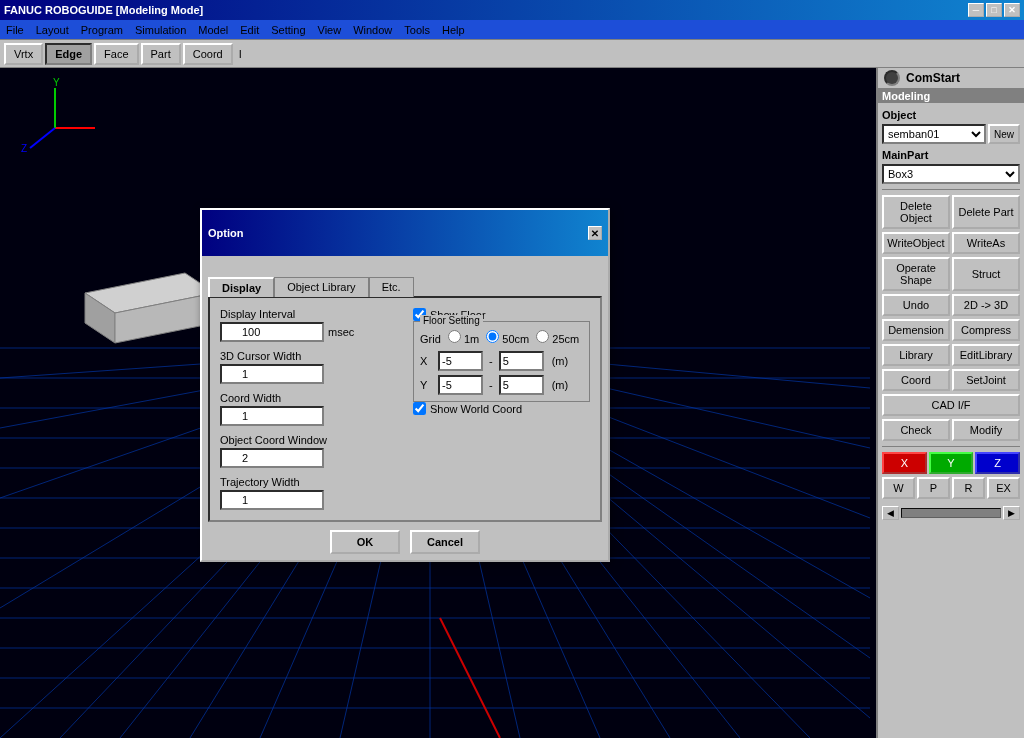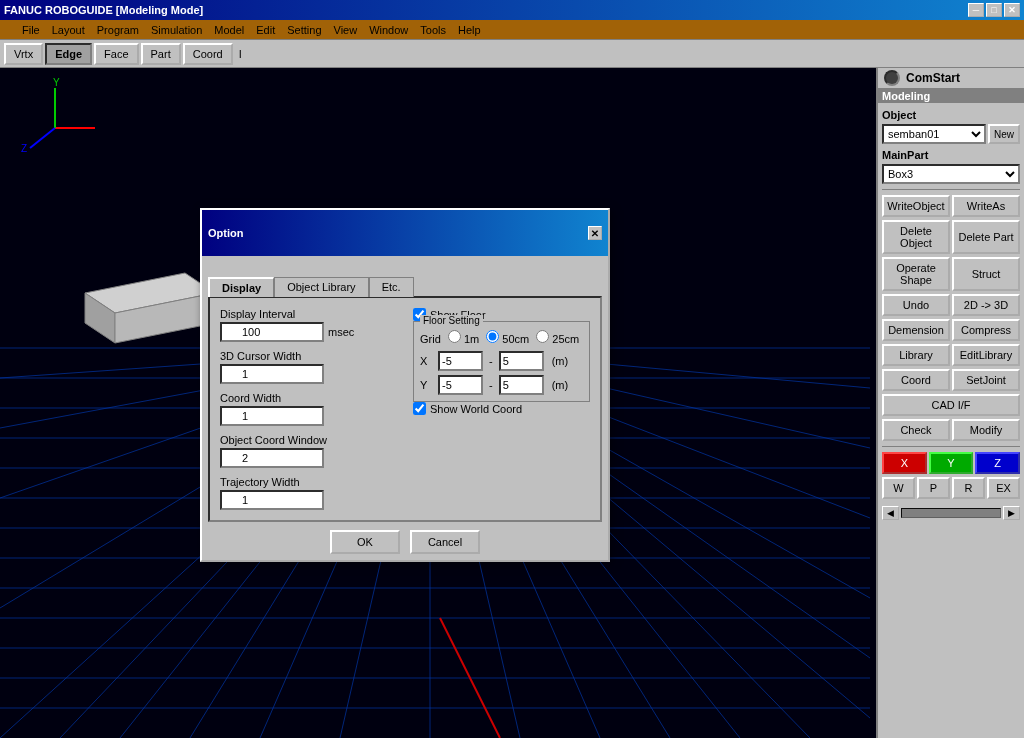--- a/index.html
+++ b/index.html
@@ -22,25 +22,25 @@
       width: 16px; height: 14px;
       background: #c0c0c0;
       border: 1px outset #ffffff;
       font-size: 9px;
       display: flex; align-items: center; justify-content: center;
       cursor: pointer;
     }
 
     
     #menu-bar {
-      background: #a16207;
+      background: #1d4ed8;
       height: 20px;
       display: flex;
       align-items: center;
-      padding: 0 16px;
+      padding: 0 0;
       border-bottom: 1px solid #808080;
     }
     .menu-item {
       padding: 2px 6px;
       cursor: pointer;
       font-size: 11px;
     }
 
     
     #toolbar {
@@ -297,20 +297,21 @@
       margin-top: 8px;
     }
 
     .dialog-btn {
       width: 70px;
       height: 24px;
       background: #c0c0c0;
       border: 2px outset #ffffff;
       font-size: 11px;
       cursor: pointer;
+      font-weight: bold;
     }
 
     
     #grid-svg {
       position: absolute;
       top: 0; left: 0;
       width: 100%; height: 100%;
     }
 
     
@@ -560,27 +561,27 @@
       <span class="panel-label">MainPart</span>
       <div class="panel-row">
         <select class="panel-select">
           <option>Box3</option>
         </select>
       </div>
 
       <div class="panel-divider"></div>
 
       <div class="btn-row">
+        <button class="btn-half">Delete Object</button>
+        <button class="btn-half">Delete Part</button>
+      </div>
+
+      <div class="btn-row">
         <button class="btn-half">WriteObject</button>
         <button class="btn-half">WriteAs</button>
-      </div>
-
-      <div class="btn-row">
-        <button class="btn-half">Delete Object</button>
-        <button class="btn-half">Delete Part</button>
       </div>
 
       <div class="btn-row">
         <button class="btn-half">Operate Shape</button>
         <button class="btn-half">Struct</button>
       </div>
 
       <div class="btn-row">
         <button class="btn-half">Undo</button>
         <button class="btn-half">2D -&gt; 3D</button>

